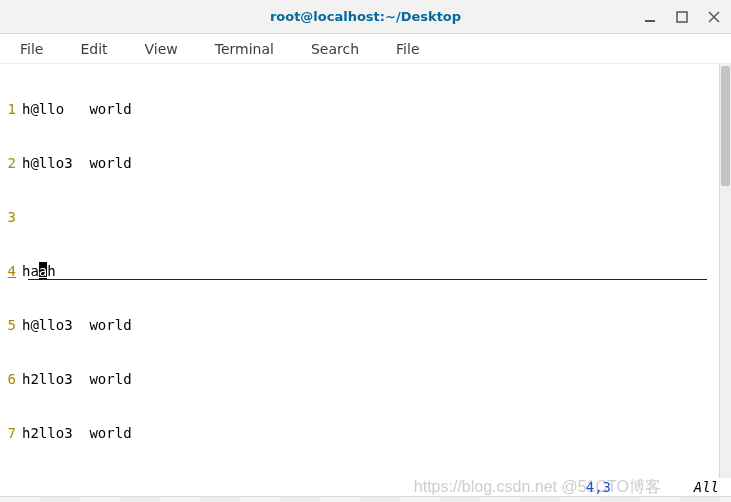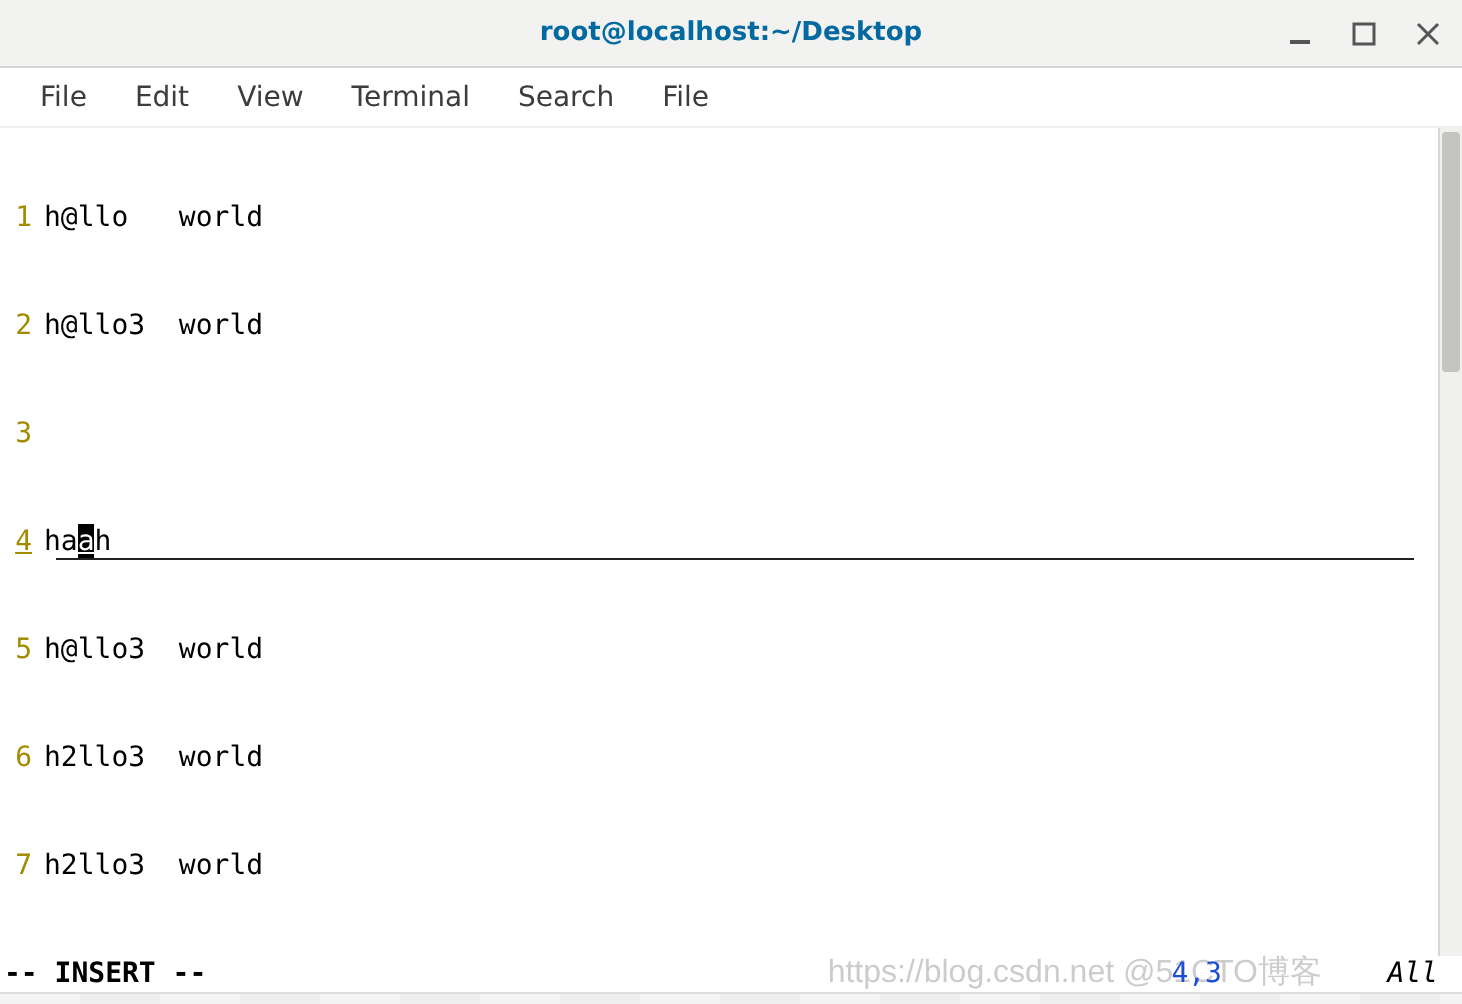--- a/index.html
+++ b/index.html
@@ -43,21 +43,21 @@
       color: #555;
       cursor: pointer;
     }
     .menubar {
       height: 30px;
       background: #fff;
       border-bottom: 1px solid #eee;
       display: flex;
       align-items: center;
       padding: 0 8px;
-      gap: 0;
+      gap: 13px;
     }
     .menu-item {
       padding: 4px 12px;
       font-size: 14px;
       color: #3c3c3c;
       cursor: pointer;
     }
     .editor-wrap {
       flex: 1;
       position: relative;
@@ -224,19 +224,18 @@
     
     
     
   </div>
   <div class="scrollbar">
     <div class="scroll-thumb"></div>
   </div>
 </div>
 
 <div class="statusbar">
-  <span class="status-left">-- INSERT --</span>
   <span class="status-watermark">https://blog.csdn.net @51CTO博客</span>
   <span class="status-pos">4,3</span>
   <span class="status-perc">All</span>
 </div>
 
 <div class="bottom-strip"></div>
 
 </body></html>

